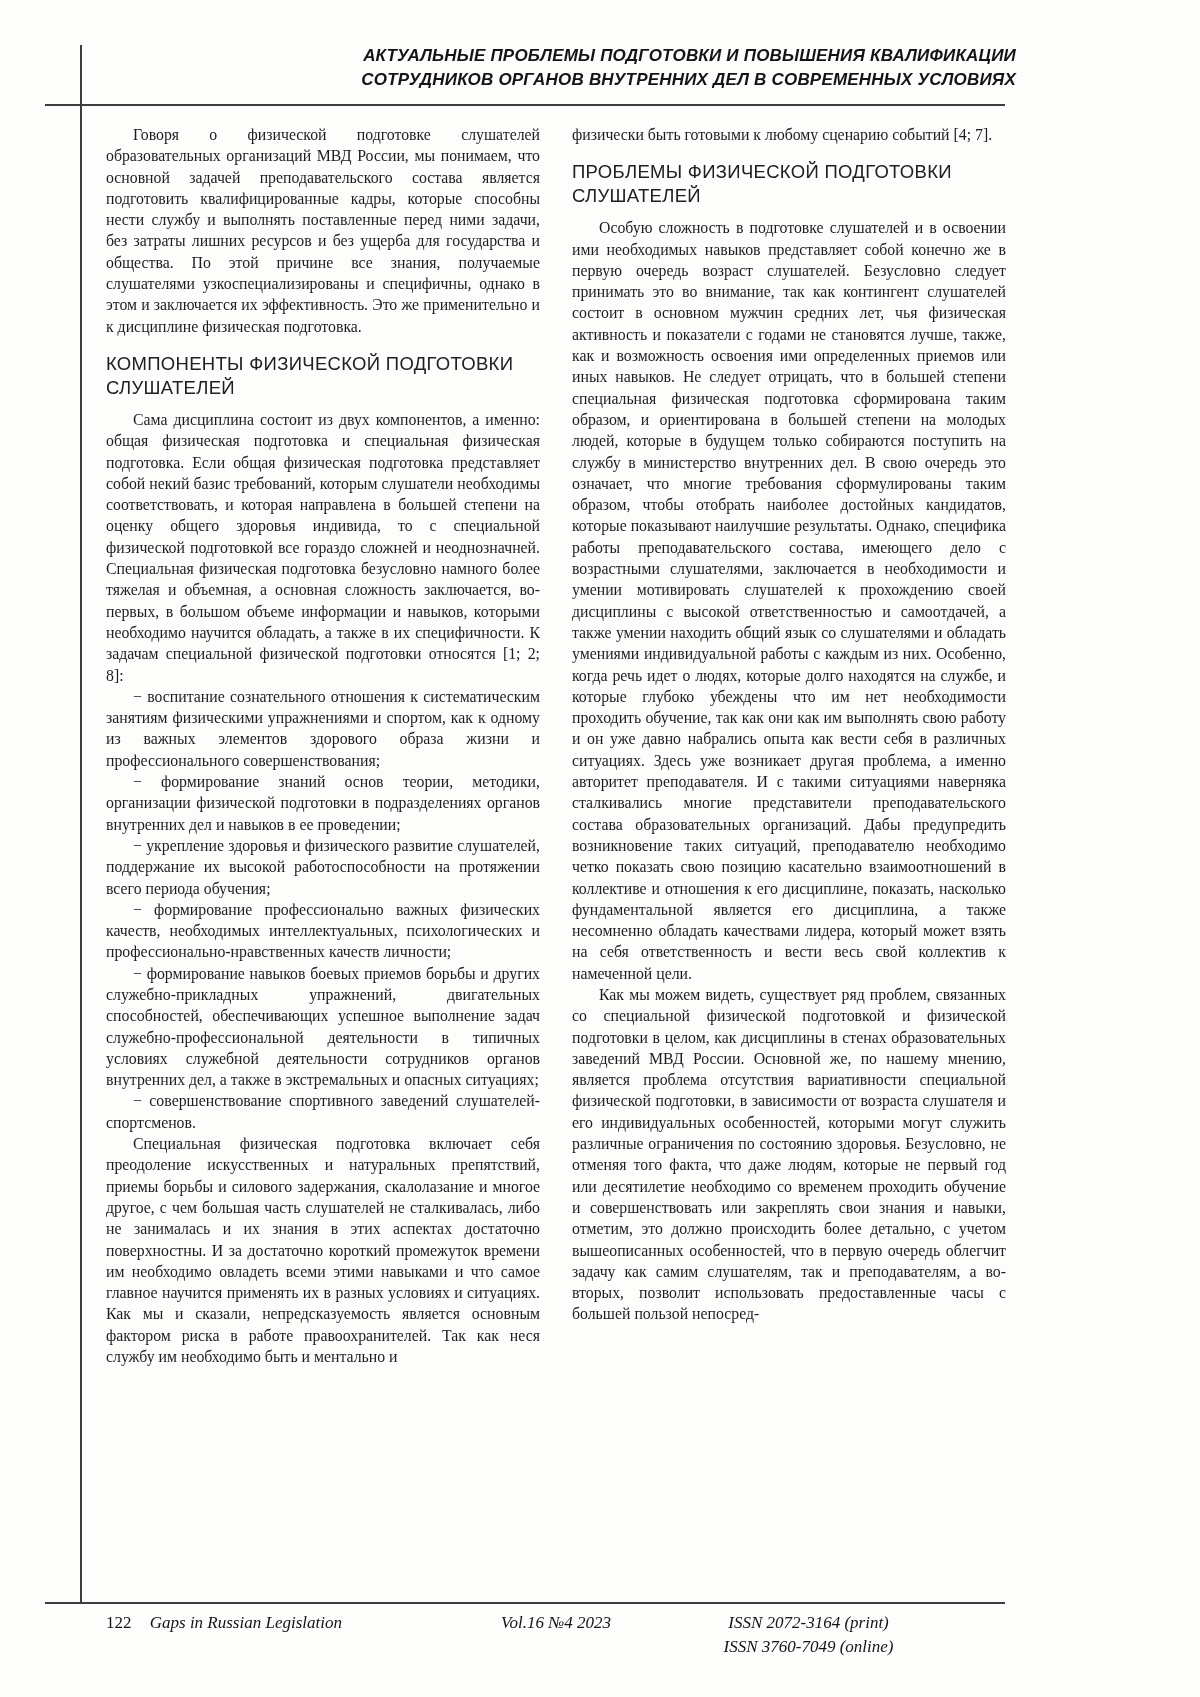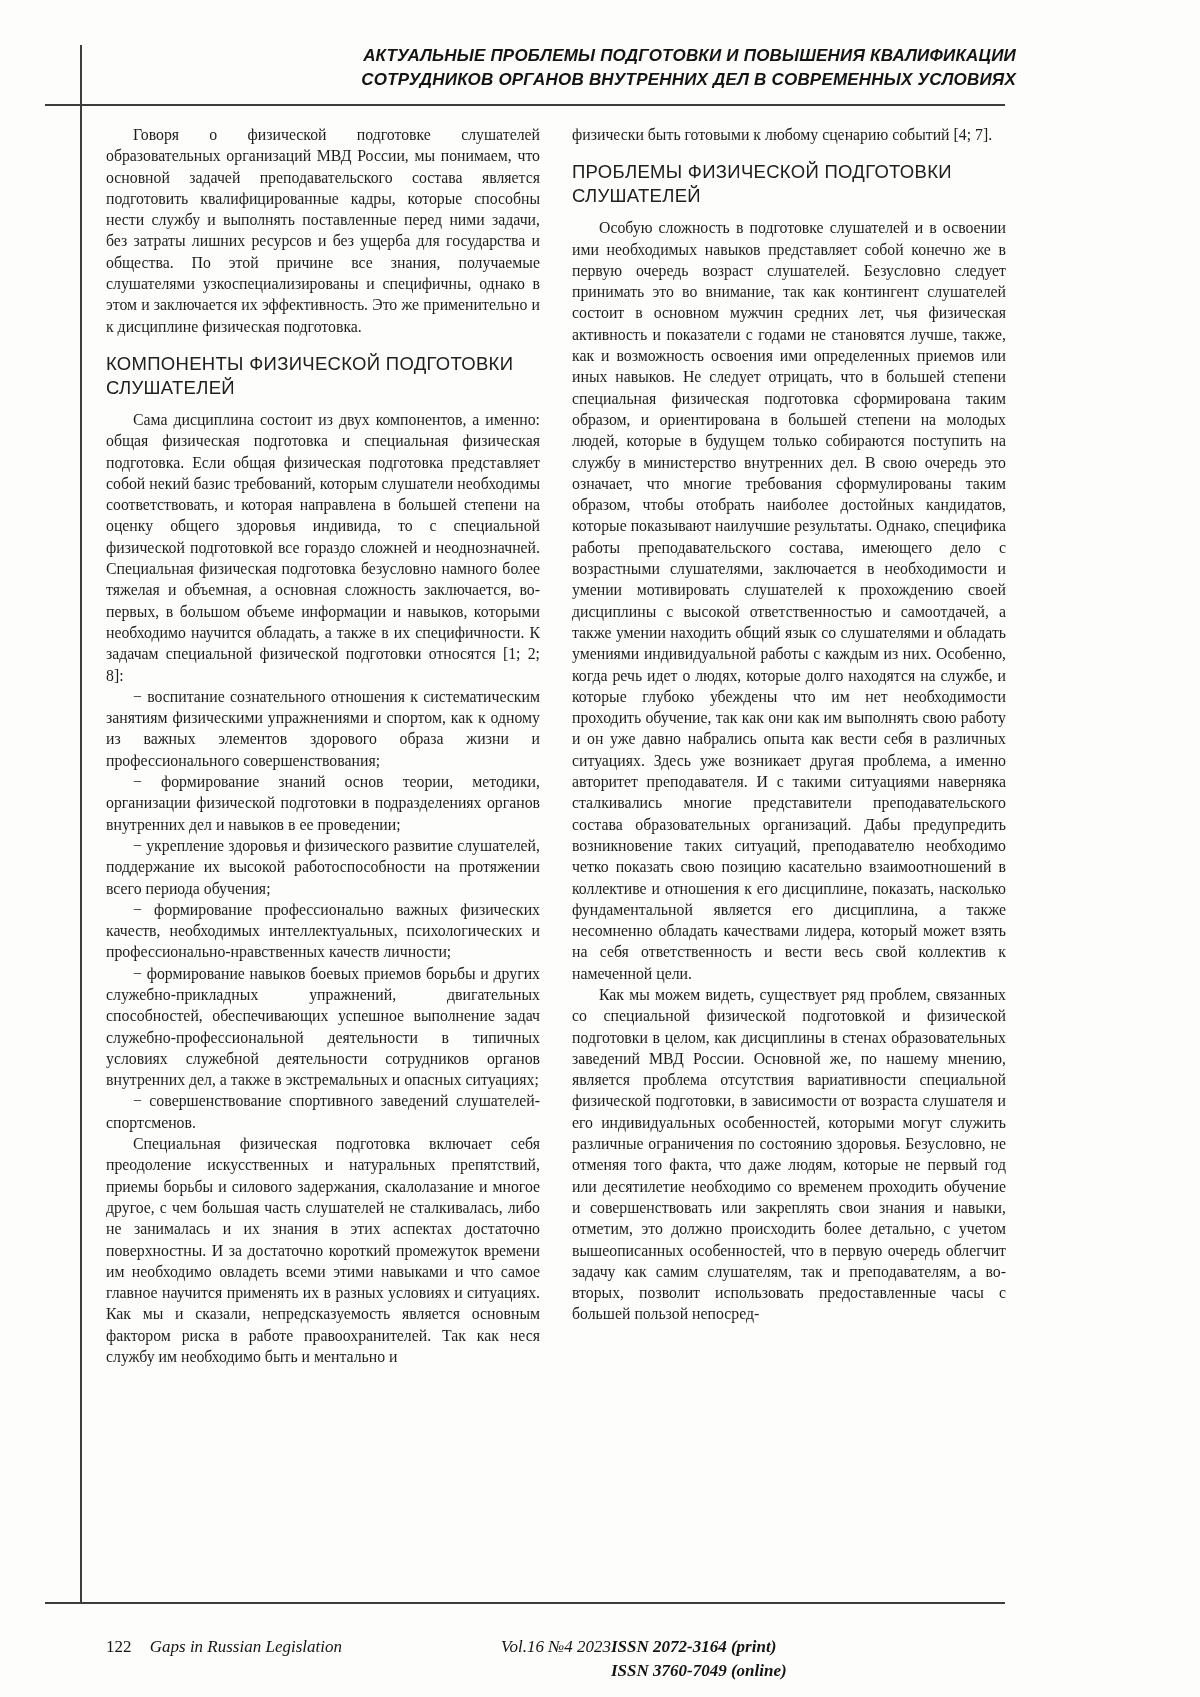--- a/index.html
+++ b/index.html
@@ -67,25 +67,24 @@
   
   .page-footer {
     position:absolute; left:106px; top:1611px;
     width:900px;
     display:grid;
     grid-template-columns:1fr auto 1fr;
     align-items:start;
     font-size:17px;
     line-height:24px;
     color:#141414;
-    margin-top:24px;
   }
   .foot-left  { text-align:left; }
   .foot-center{ text-align:center; font-style:italic; }
-  .foot-right { text-align:left; font-style:italic; font-weight:bold; }
+  .foot-right { text-align:center; font-style:italic; font-weight:normal; }
   .journal-title { font-style:italic; margin-left:14px; }
   .page-number { font-style:normal; }
 </style>
 </head>
 <body>
 
 <div class="page">
 
   <div class="v-rule"></div>
 

